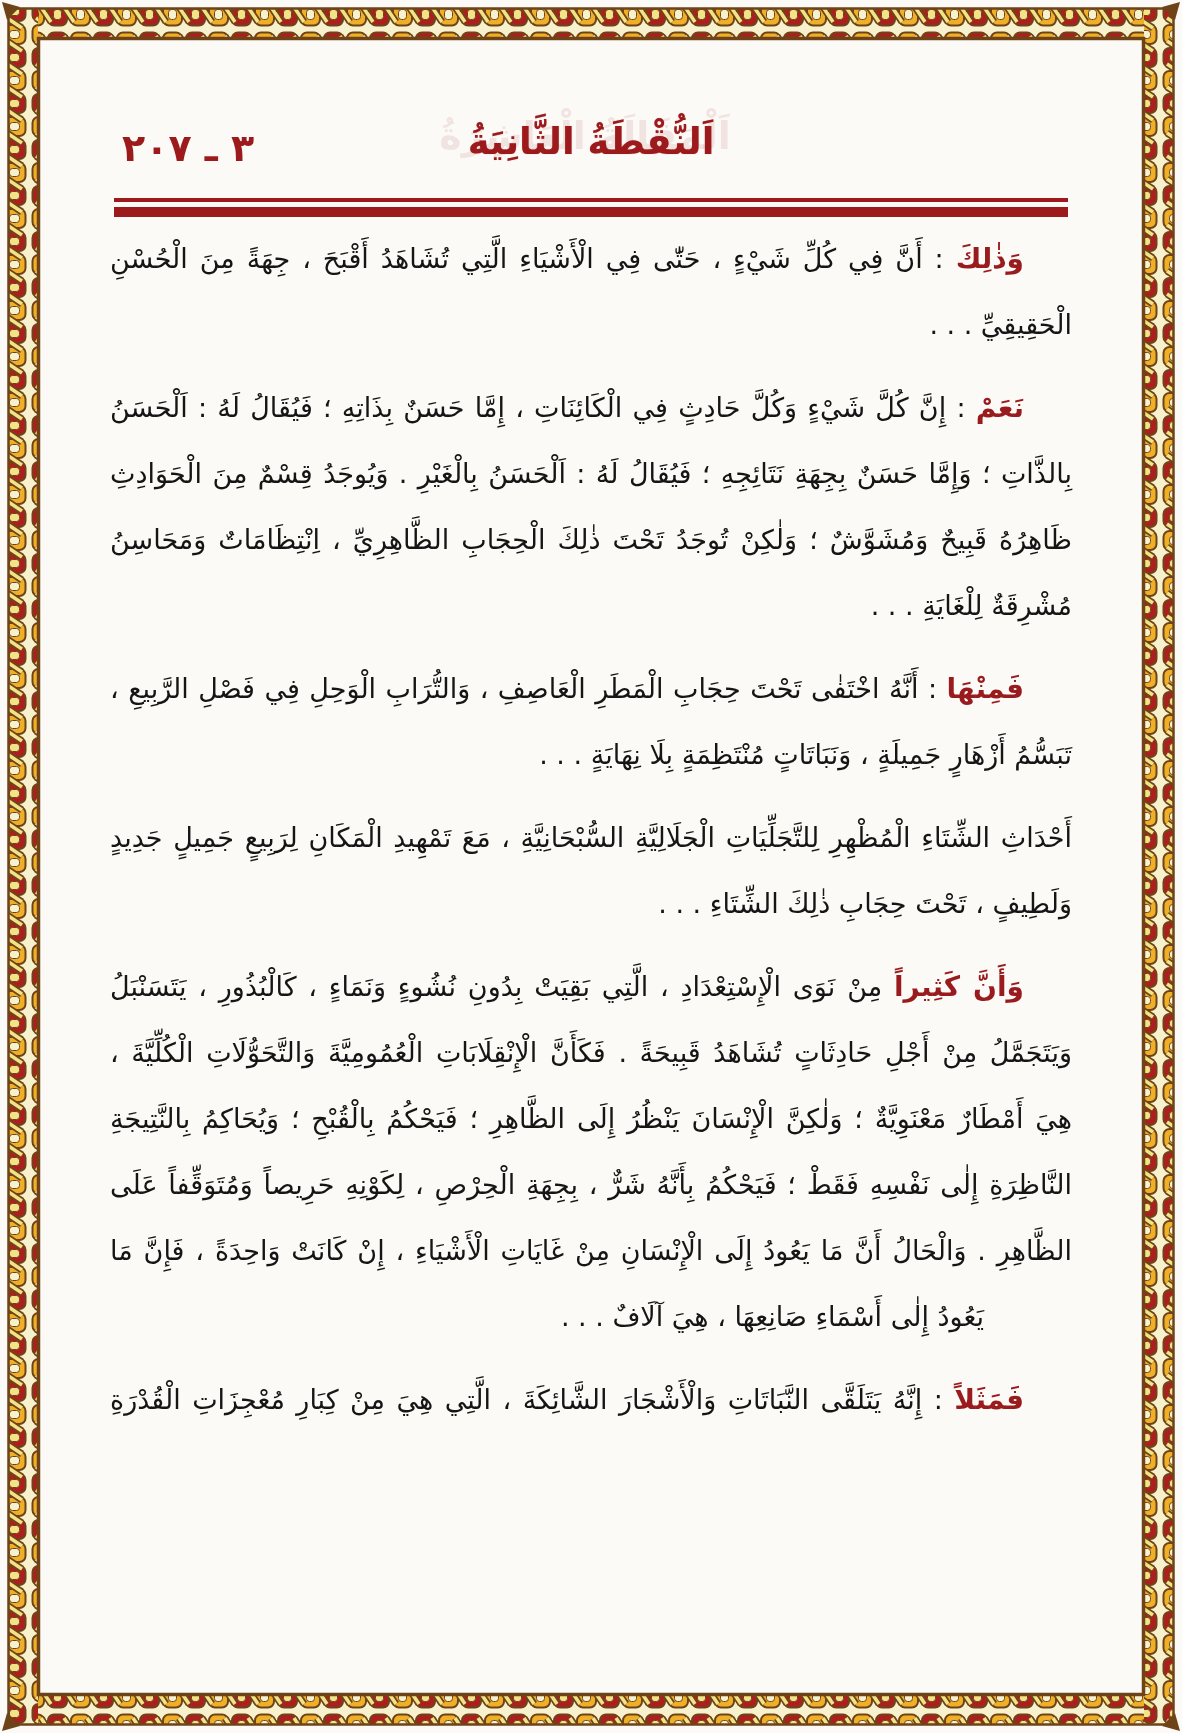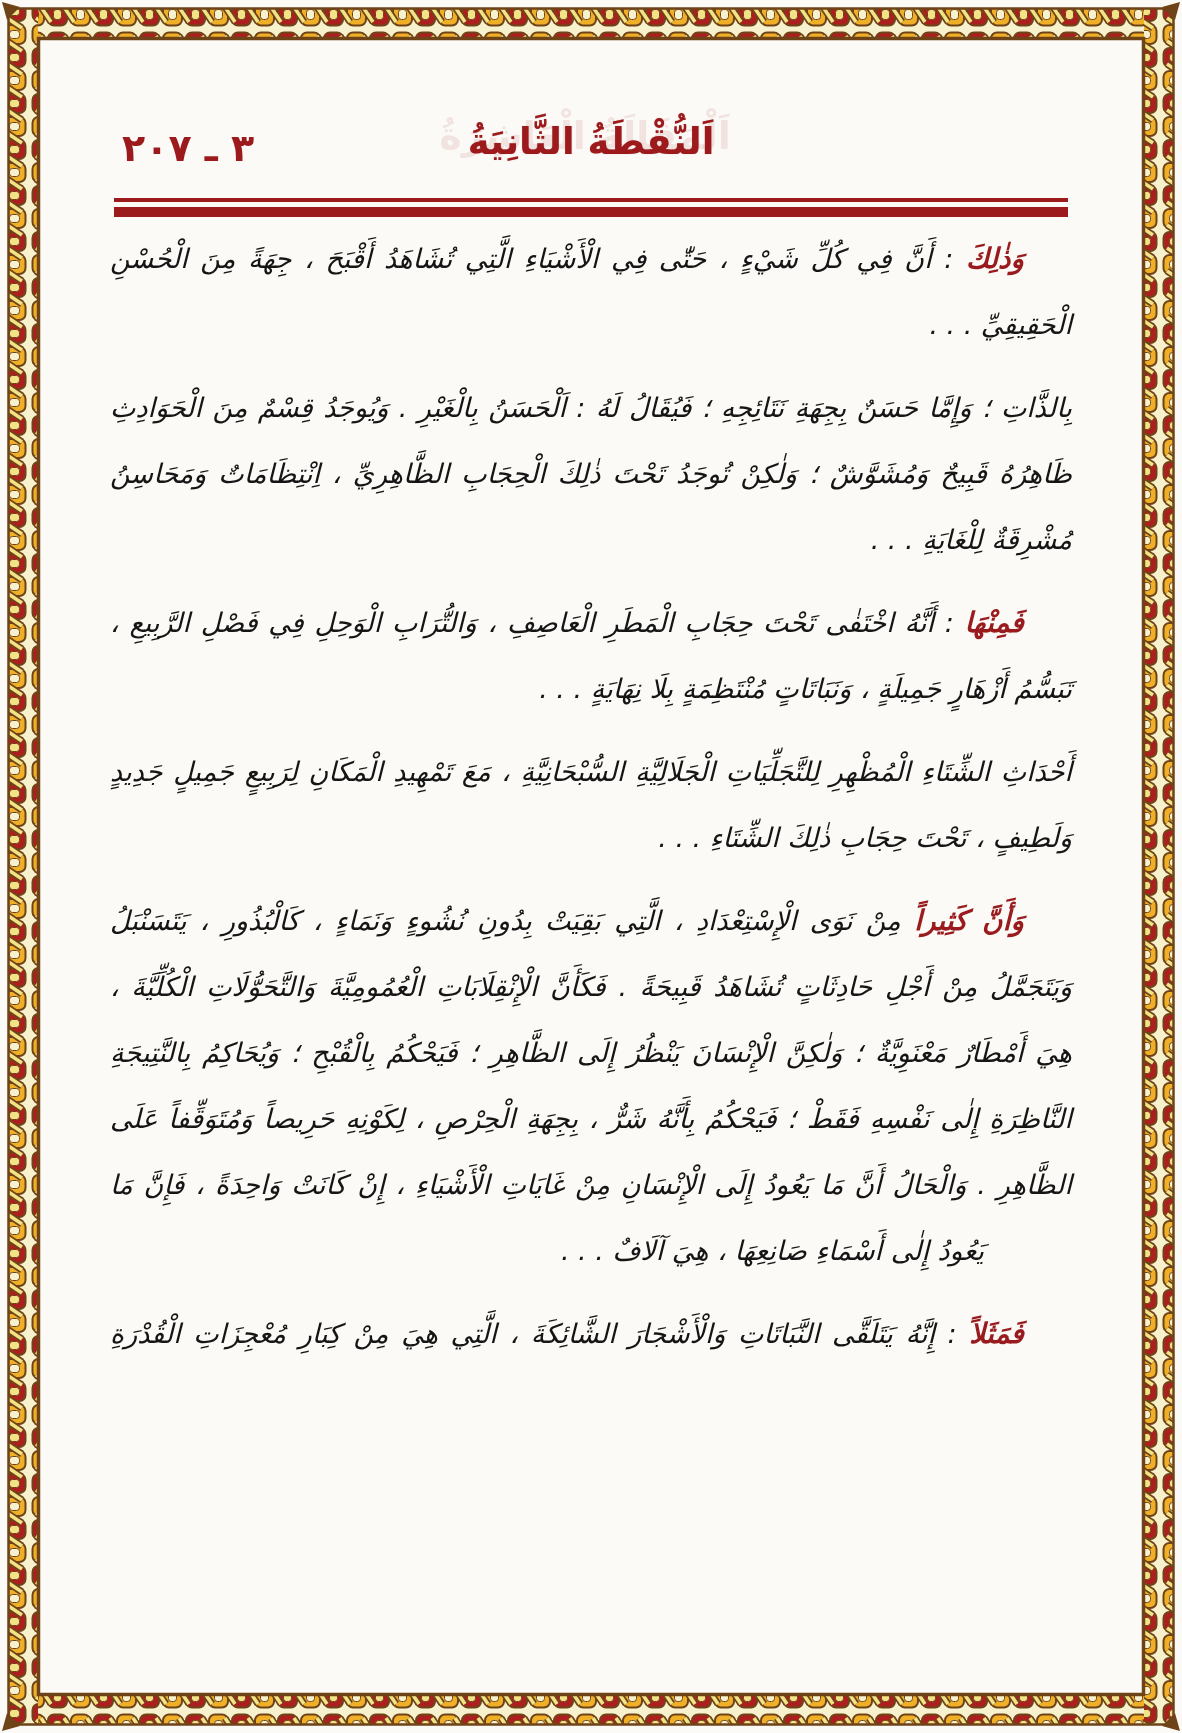--- a/index.html
+++ b/index.html
@@ -41,21 +41,21 @@
     font-size:37px;font-weight:bold;color:var(--accent-red);
     text-shadow:0 0 1px rgba(156,26,28,.4);
   }
   .double-rule{position:absolute;top:150px;left:62px;right:62px;height:22px;}
   .rule-thin{height:4px;background:var(--accent-red);}
   .rule-thick{height:10px;background:var(--accent-red);margin-top:5px;}
 
   
   .text-block{
     position:absolute;top:178px;left:58px;right:58px;
-    direction:rtl;font-size:27px;line-height:66px;font-style:italic;
+    direction:rtl;font-size:27px;line-height:66px;
   }
   .paragraph{margin:0 0 17px 0;}
   .line{white-space:normal;}
   .l-justify{text-align:justify;text-align-last:justify;}
   .l-start{}
   .ind1{text-indent:48px;}
   .ind2{text-indent:88px;}
   .lead{
     color:var(--lead-red);font-weight:bold;font-size:28px;
   }
@@ -120,20 +120,21 @@
     <div class="rule-thin"></div>
     <div class="rule-thick"></div>
   </div>
 
   <div class="text-block" id="text-block">
       <div class="paragraph">
         <div class="line l-justify ind1"><span class="lead">وَذٰلِكَ</span> : أَنَّ فِي كُلِّ شَيْءٍ ، حَتّٰى فِي الْأَشْيَاءِ الَّتِي تُشَاهَدُ أَقْبَحَ ، جِهَةً مِنَ الْحُسْنِ</div>
         <div class="line l-start">الْحَقِيقِيِّ . . .</div>
       </div>
       <div class="paragraph">
+        <div class="line l-justify ind1"><span class="lead">نَعَمْ</span> : إِنَّ كُلَّ شَيْءٍ وَكُلَّ حَادِثٍ فِي الْكَائِنَاتِ ، إِمَّا حَسَنٌ بِذَاتِهِ ؛ فَيُقَالُ لَهُ : اَلْحَسَنُ</div>
         <div class="line l-justify">بِالذَّاتِ ؛ وَإِمَّا حَسَنٌ بِجِهَةِ نَتَائِجِهِ ؛ فَيُقَالُ لَهُ : اَلْحَسَنُ بِالْغَيْرِ . وَيُوجَدُ قِسْمٌ مِنَ الْحَوَادِثِ</div>
         <div class="line l-justify">ظَاهِرُهُ قَبِيحٌ وَمُشَوَّشٌ ؛ وَلٰكِنْ تُوجَدُ تَحْتَ ذٰلِكَ الْحِجَابِ الظَّاهِرِيِّ ، اِنْتِظَامَاتٌ وَمَحَاسِنُ</div>
         <div class="line l-start">مُشْرِقَةٌ لِلْغَايَةِ . . .</div>
       </div>
       <div class="paragraph">
         <div class="line l-justify ind1"><span class="lead">فَمِنْهَا</span> : أَنَّهُ اخْتَفٰى تَحْتَ حِجَابِ الْمَطَرِ الْعَاصِفِ ، وَالتُّرَابِ الْوَحِلِ فِي فَصْلِ الرَّبِيعِ ،</div>
         <div class="line l-start">تَبَسُّمُ أَزْهَارٍ جَمِيلَةٍ ، وَنَبَاتَاتٍ مُنْتَظِمَةٍ بِلَا نِهَايَةٍ . . .</div>
       </div>
       <div class="paragraph">
         <div class="line l-justify">أَحْدَاثِ الشِّتَاءِ الْمُظْهِرِ لِلتَّجَلِّيَاتِ الْجَلَالِيَّةِ السُّبْحَانِيَّةِ ، مَعَ تَمْهِيدِ الْمَكَانِ لِرَبِيعٍ جَمِيلٍ جَدِيدٍ</div>

